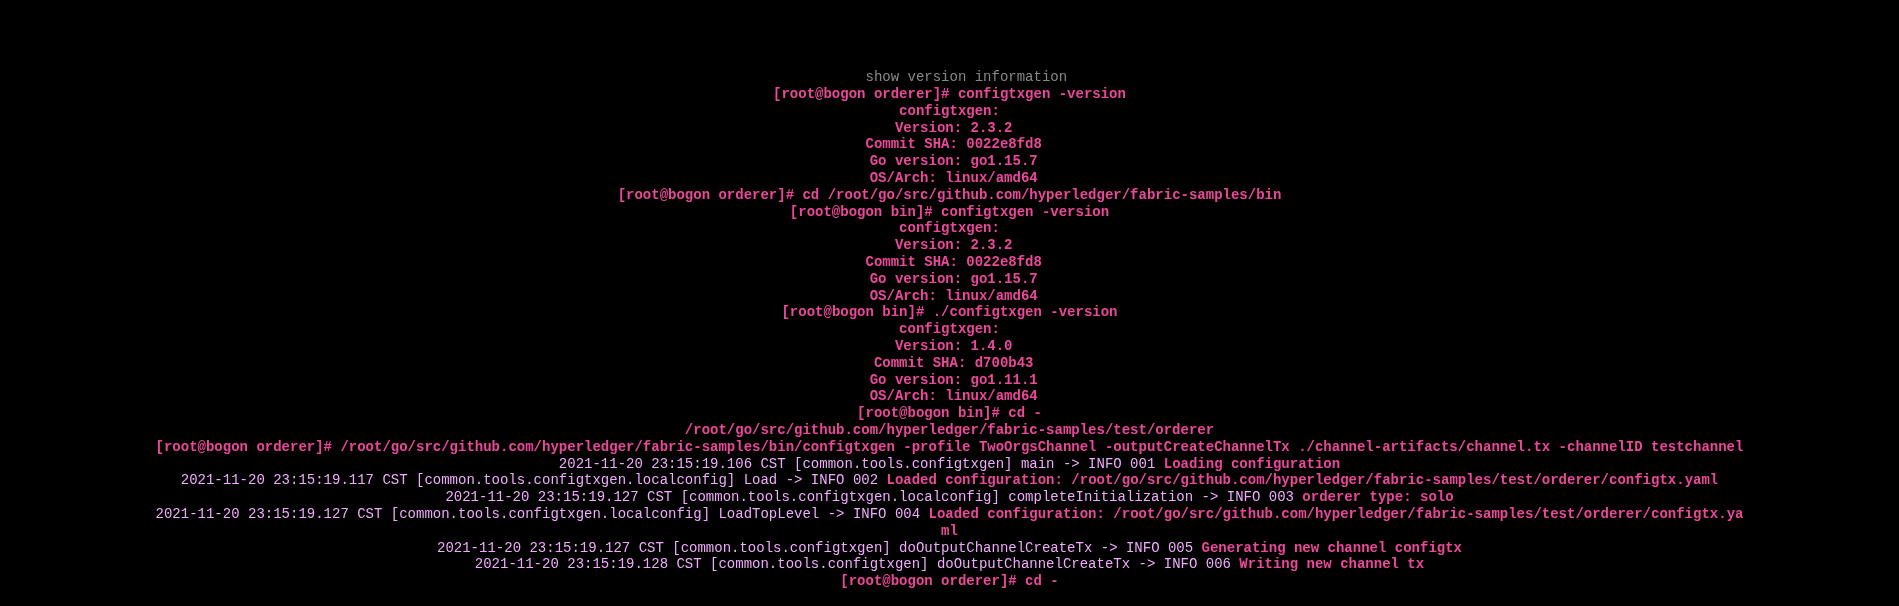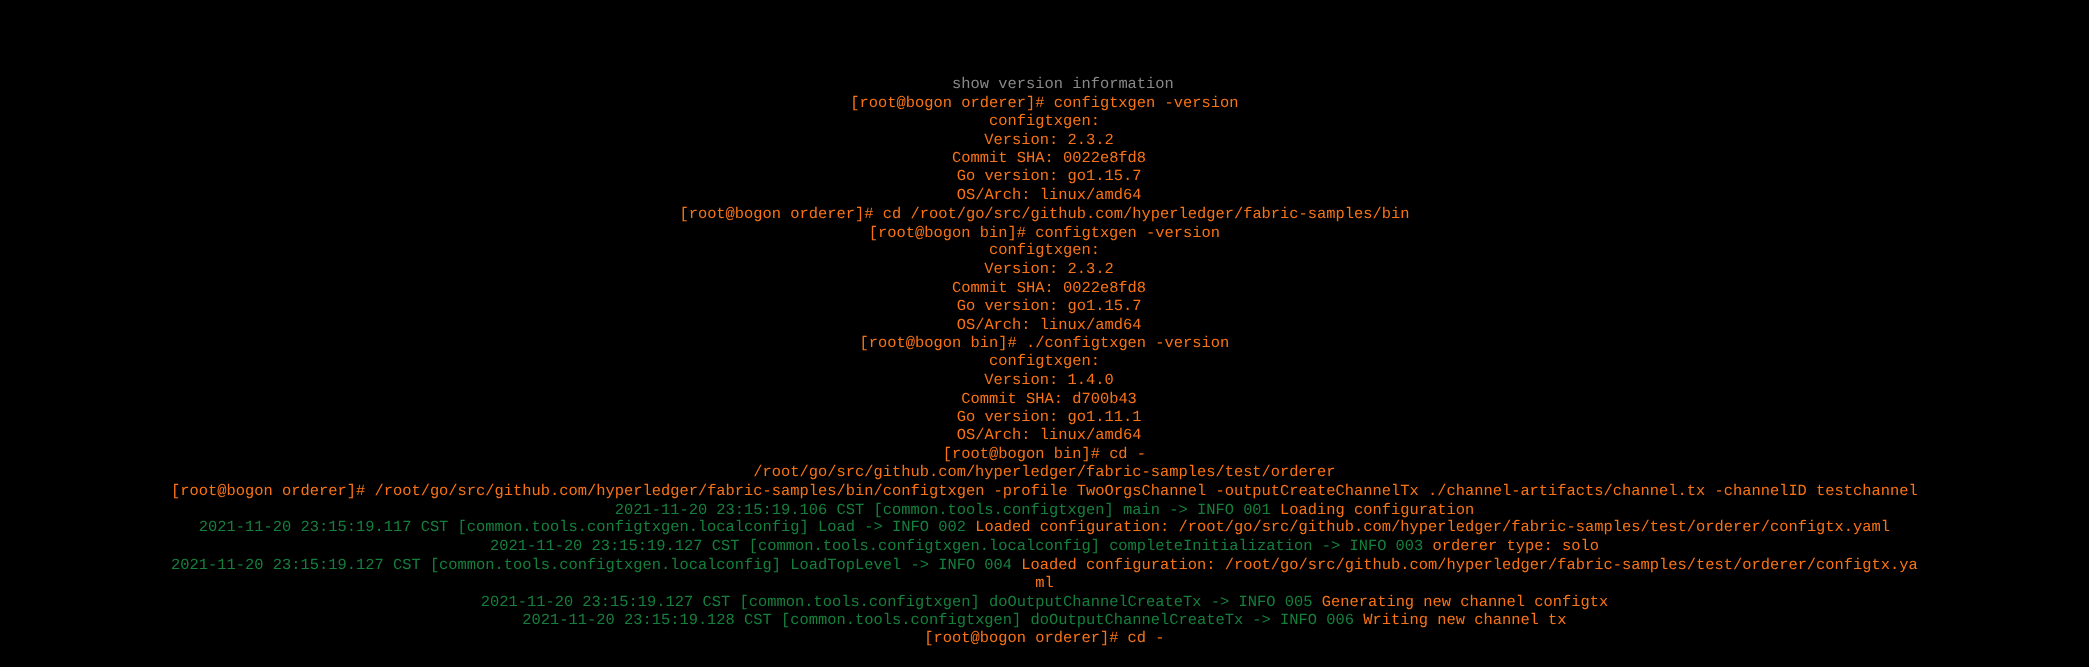--- a/index.html
+++ b/index.html
@@ -15,24 +15,25 @@
       line-height: 1.2;
       padding: 2px;
       white-space: pre;
       overflow-x: auto;
     }
     .line {
       white-space: pre;
       text-align: center;
     }
     .blue {
-      color: #15803d;
+      color: #f0abfc;
     }
     .white {
-      color: #f97316;
+      color: #ec4899;
+      font-weight: bold;
     }
     .dim {
       color: #888888;
     }
   </style>
 </head>
 <body>
 
 
 

